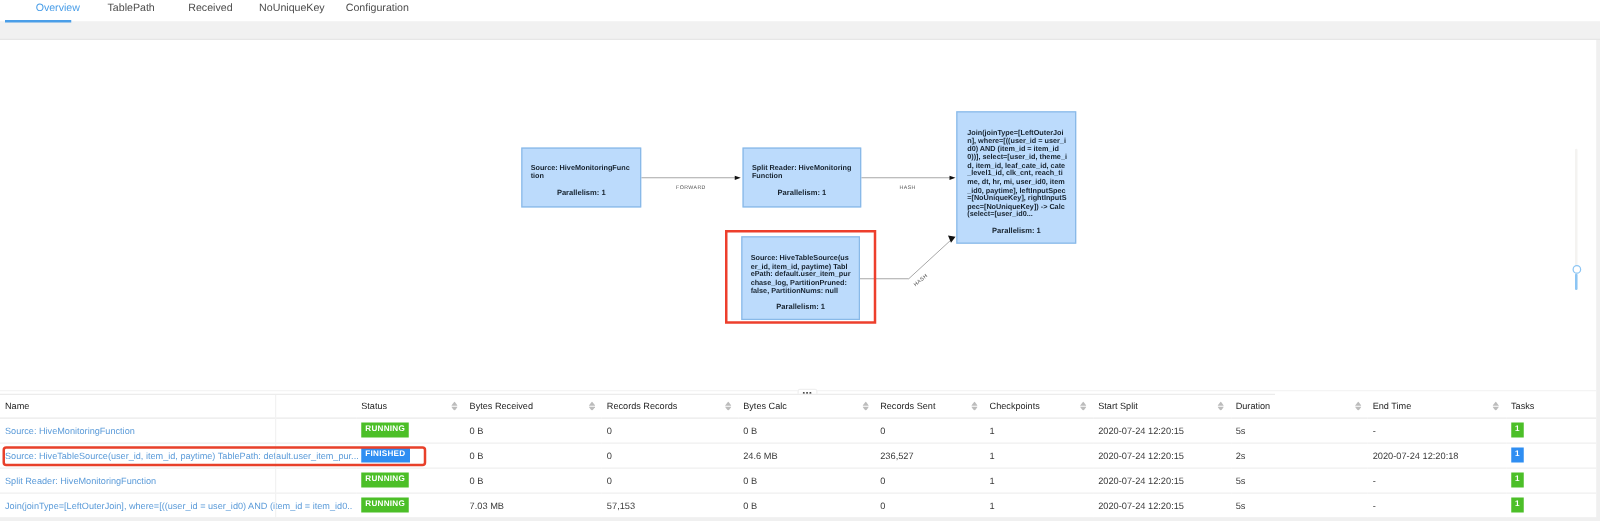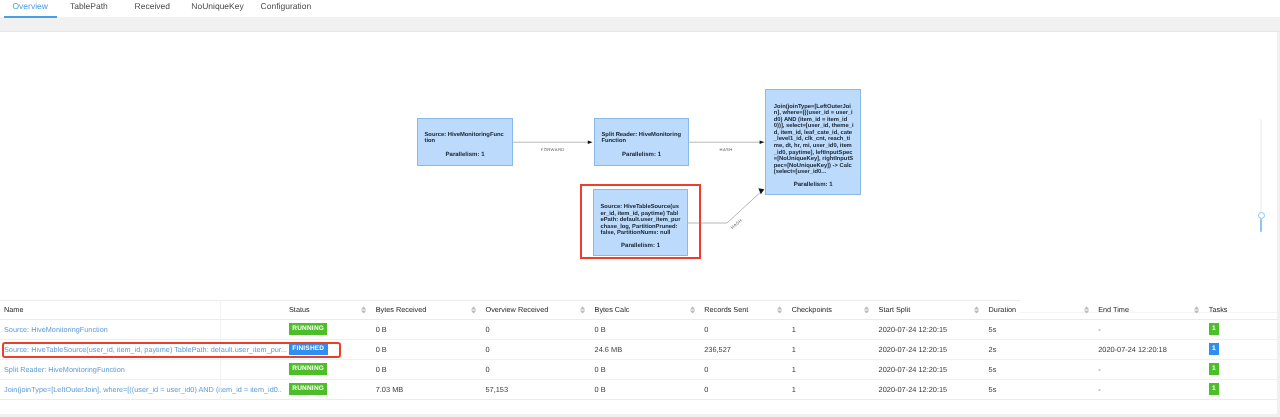--- a/index.html
+++ b/index.html
@@ -1,21 +1,21 @@
 <!DOCTYPE html>
 <html><head>
 <meta charset="utf-8">
 <style>
   html,body{margin:0;padding:0;}
   body{width:1280px;height:417px;background:#ffffff;font-family:"Liberation Sans",sans-serif;overflow:hidden;-webkit-font-smoothing:antialiased;text-rendering:geometricPrecision;}
   #root{position:relative;width:1280px;height:417px;}
 
   
   .tabbar{position:absolute;left:0;top:0;width:1280px;height:19px;background:#ffffff;}
-  .tab{position:absolute;top:0px;font-size:8.5px;color:#4c4c4c;line-height:14px;white-space:nowrap;}
+  .tab{position:absolute;top:0px;font-size:8.5px;color:#4c4c4c;line-height:14px;white-space:nowrap;margin-left:16px;}
   .tab.active{color:#4a9ee8;}
   .tab-underline{position:absolute;top:15.7px;height:2.5px;background:#4a9ee8;z-index:2;}
   .graybar{position:absolute;left:0;top:17.2px;width:1280px;height:14.8px;background:#f1f1f1;border-bottom:1px solid #e6e6e6;box-sizing:border-box;}
 
   
   .graph{position:absolute;left:0;top:32px;width:1277px;height:280px;background:#ffffff;overflow:hidden;}
   .node{position:absolute;background:#bcdbfc;border:1px solid #89b9e8;box-sizing:border-box;}
   .node-text{position:absolute;color:#16222e;font-weight:bold;line-height:6.6px;font-size:5.8px;letter-spacing:0px;word-break:break-all;overflow-wrap:anywhere;}
   .node-par{position:absolute;left:0;right:0;text-align:center;color:#16222e;font-weight:bold;font-size:6.05px;line-height:7px;}
   .sel-rect{position:absolute;border:2px solid #ed3f2c;box-sizing:border-box;background:transparent;}
@@ -25,21 +25,21 @@
   .zoom-slider{position:absolute;left:1260.3px;top:87px;width:2px;height:113px;}
   .zoom-track{position:absolute;left:0;top:0;width:2px;height:113px;background:#f4f3f1;border-radius:1px;}
   .zoom-fill{position:absolute;left:0;top:100px;width:2px;height:13px;background:#8cc5f4;border-radius:1px;}
   .zoom-handle{position:absolute;left:-2.6px;top:93px;width:7.2px;height:7.2px;border:1.4px solid #8cc5f4;border-radius:50%;background:#ffffff;box-sizing:border-box;}
 
   
   .splitter{position:absolute;left:0;top:312.3px;width:1277px;height:1px;background:#f4f4f4;}
   .split-handle{position:absolute;left:638px;top:311px;width:16px;height:7.2px;background:#ffffff;border:0.7px solid #f0f0f0;border-radius:2px;box-sizing:border-box;display:flex;align-items:flex-end;justify-content:center;padding-bottom:0.9px;}
 
   
-  .tablewrap{position:absolute;left:0;top:300px;width:1020px;height:99px;background:#fff;border-top:1px solid #ececec;box-sizing:border-box;}
+  .tablewrap{position:absolute;left:0;top:315px;width:1020px;height:99px;background:#fff;border-top:1px solid #ececec;box-sizing:border-box;}
   table.jobs{width:1277px;border-collapse:collapse;table-layout:fixed;}
   table.jobs th{font-size:7.3px;font-weight:normal;color:#1f1f1f;text-align:left;height:18px;padding:0 0 1px 4px;border-bottom:1px solid #eaeaea;vertical-align:middle;position:relative;white-space:nowrap;box-sizing:border-box;}
   table.jobs td{font-size:7.4px;color:#3a3a3a;height:20px;padding:0 0 0 4px;border-bottom:1px solid #f0f0f0;vertical-align:middle;white-space:nowrap;overflow:visible;box-sizing:border-box;}
   table.jobs tr:last-child td{border-bottom:1px solid #ececec;}
   .namecell a{color:#5b9bd9;text-decoration:none;font-size:7.3px;white-space:nowrap;}
   .sorter{position:absolute;right:5.3px;top:50%;transform:translateY(-50%);width:5.2px;height:7.6px;}
   .badge{display:inline-block;color:#ffffff;font-size:6.5px;font-weight:bold;letter-spacing:0.2px;padding:0 3.3px;line-height:12.1px;height:11.3px;border-radius:0px;vertical-align:middle;}
   .taskbadge{display:inline-block;color:#ffffff;font-size:6.5px;font-weight:bold;width:10px;height:11.3px;line-height:11.3px;text-align:center;border-radius:0px;vertical-align:middle;}
   .rowsel{position:absolute;border:2px solid #e8402a;box-sizing:border-box;pointer-events:none;border-radius:3px;}
   .colsep{position:absolute;top:0;width:1px;height:99px;background:#f2f2f2;}
@@ -121,21 +121,21 @@
         <tr>
           <th><span>Name</span></th>
           <th><span>Status</span><span class="sorter"><svg width="5.2" height="7.6" viewBox="0 0 5.2 7.6">
                   <path d="M2.6 0 L5.2 3.3 L0 3.3 Z" fill="#bcbcbc"></path>
                   <path d="M2.6 7.6 L5.2 4.3 L0 4.3 Z" fill="#bcbcbc"></path>
                 </svg></span></th>
           <th><span>Bytes Received</span><span class="sorter"><svg width="5.2" height="7.6" viewBox="0 0 5.2 7.6">
                   <path d="M2.6 0 L5.2 3.3 L0 3.3 Z" fill="#bcbcbc"></path>
                   <path d="M2.6 7.6 L5.2 4.3 L0 4.3 Z" fill="#bcbcbc"></path>
                 </svg></span></th>
-          <th><span>Overview Received</span><span class="sorter"><svg width="5.2" height="7.6" viewBox="0 0 5.2 7.6">
+          <th><span>Records Records</span><span class="sorter"><svg width="5.2" height="7.6" viewBox="0 0 5.2 7.6">
                   <path d="M2.6 0 L5.2 3.3 L0 3.3 Z" fill="#bcbcbc"></path>
                   <path d="M2.6 7.6 L5.2 4.3 L0 4.3 Z" fill="#bcbcbc"></path>
                 </svg></span></th>
           <th><span>Bytes Calc</span><span class="sorter"><svg width="5.2" height="7.6" viewBox="0 0 5.2 7.6">
                   <path d="M2.6 0 L5.2 3.3 L0 3.3 Z" fill="#bcbcbc"></path>
                   <path d="M2.6 7.6 L5.2 4.3 L0 4.3 Z" fill="#bcbcbc"></path>
                 </svg></span></th>
           <th><span>Records Sent</span><span class="sorter"><svg width="5.2" height="7.6" viewBox="0 0 5.2 7.6">
                   <path d="M2.6 0 L5.2 3.3 L0 3.3 Z" fill="#bcbcbc"></path>
                   <path d="M2.6 7.6 L5.2 4.3 L0 4.3 Z" fill="#bcbcbc"></path>

